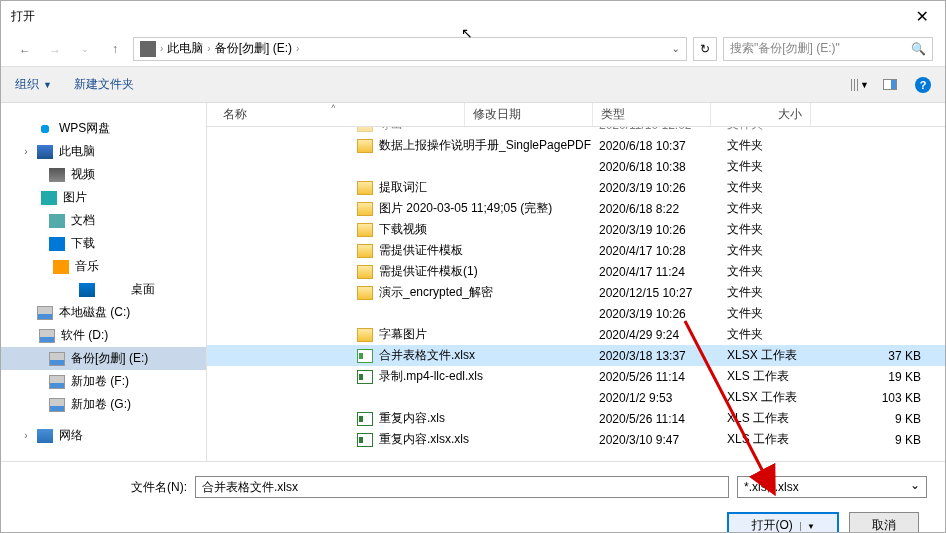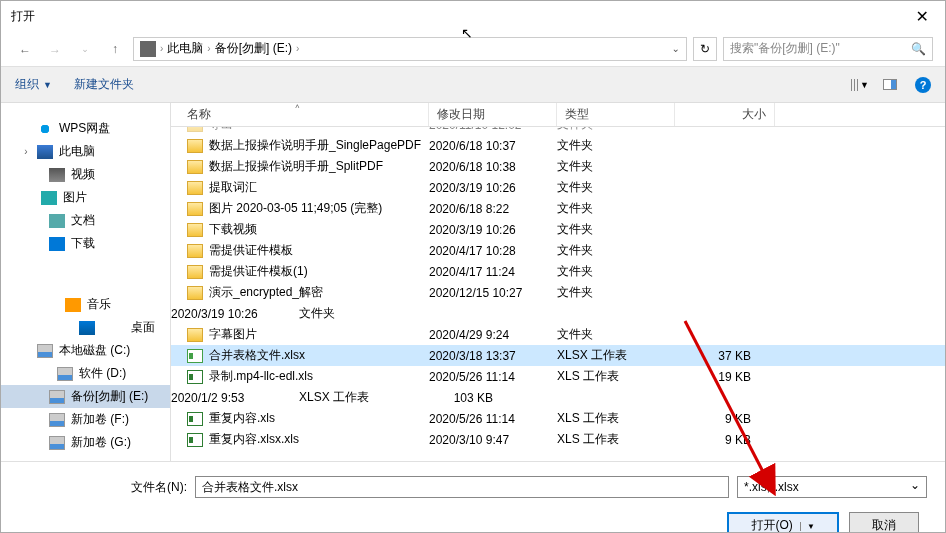--- a/index.html
+++ b/index.html
@@ -17,21 +17,21 @@
 .refresh { width: 24px; height: 24px; border: 1px solid #ccc; display: flex; align-items: center; justify-content: center; }
 .search { width: 210px; height: 24px; border: 1px solid #ccc; display: flex; align-items: center; padding: 0 6px; color: #888; }
 .search .sicon { margin-left: auto; color: #555; }
 .toolbar { height: 36px; background: #f0f0f0; display: flex; align-items: center; padding: 0 14px; gap: 22px; border-bottom: 1px solid #ddd; }
 .tb-left { display:flex; gap:22px; }
 .tb-btn { color: #1a4d8f; cursor: pointer; display: flex; align-items: center; gap: 4px; }
 .tb-right { margin-left: auto; display: flex; gap: 14px; align-items: center; }
 .tb-icon { width: 18px; height: 14px; display:flex; align-items:center; gap:2px; }
 .help-icon { width:16px; height:16px; border-radius:50%; background:#0078d7; color:#fff; display:flex; align-items:center; justify-content:center; font-weight:bold; font-size:11px; }
 .body { display: flex; height: 358px; }
-.sidebar { width: 170px; border-right: 1px solid #e0e0e0; overflow-y: auto; padding: 6px 0; position:relative; }
+.sidebar { width: 206px; border-right: 1px solid #e0e0e0; overflow-y: auto; padding: 6px 0; position:relative; }
 .sidebar::-webkit-scrollbar { width: 16px; }
 .sidebar::-webkit-scrollbar-thumb { background:#ccc; }
 .sb-item { display: flex; align-items: center; padding: 3px 4px 3px 20px; gap: 6px; cursor: pointer; }
 .sb-item.selected { background: #c8d8ea; }
 .sb-item .ico { width: 16px; height: 14px; display:inline-block; }
 .ico-wps { background: radial-gradient(circle,#0099e5 40%,#fff 42%); border-radius:50%; }
 .ico-pc { background: linear-gradient(#3a7bd5,#1e528e); }
 .ico-vid { background: linear-gradient(#555,#888); }
 .ico-img { background: linear-gradient(#2aa,#2aa); }
 .ico-doc { background: linear-gradient(#5aa,#5aa); }
@@ -48,21 +48,21 @@
 .caret { display:inline-block; width:10px; text-align:center; color:#666; font-size:10px; }
 .filepane { flex: 1; display: flex; flex-direction: column; position:relative; }
 .headerrow { display: flex; border-bottom: 1px solid #e0e0e0; height: 24px; align-items: center; color: #444; position:relative; }
 .headerrow .col { padding: 0 8px; border-right: 1px solid #e8e8e8; height:100%; display:flex; align-items:center; }
 .col-name { width: 258px; padding-left: 16px !important; }
 .col-date { width: 128px; }
 .col-type { width: 118px; }
 .col-size { width: 100px; justify-content: flex-end; }
 .headerrow .sort-arrow { position:absolute; left:124px; top:-1px; font-size:8px; color:#666; }
 .filelist { flex:1; overflow-y:auto; }
-.row { display:flex; align-items:center; height:21px; cursor:pointer; }
+.row { display:flex; align-items:center; height:21px; cursor:pointer;justify-content:flex-end; }
 .row.selected { background:#cce8ff; }
 .row .col-name { display:flex; align-items:center; gap:6px; padding-left:12px; }
 .row .ico { width:16px; height:14px; display:inline-block; }
 .row .col-size { text-align:right; padding-right:24px; }
 .filepane::-webkit-scrollbar,.filelist::-webkit-scrollbar{width:16px}
 .filelist::-webkit-scrollbar-thumb{background:#ccc}
 .footer { border-top: 1px solid #e0e0e0; padding: 14px 18px 12px; }
 .frow { display:flex; align-items:center; gap:8px; margin-bottom:14px; }
 .frow .lbl { width: 168px; text-align: right; }
 .fn-input { flex:1; border:1px solid #888; height:22px; padding:0 6px; }
@@ -151,36 +151,36 @@
       <div class="sb-item" style="padding-left: 32px;">
         <span class="caret"></span>
         <span class="ico ico-doc"></span>
         <span>文档</span>
       </div>
       <div class="sb-item" style="padding-left: 32px;">
         <span class="caret"></span>
         <span class="ico ico-dl"></span>
         <span>下载</span>
       </div>
-      <div class="sb-item" style="padding-left: 48px; margin-top: 38px;">
+      <div class="sb-item" style="padding-left: 36px;">
         <span class="caret"></span>
         <span class="ico ico-music"></span>
         <span>音乐</span>
       </div>
       <div class="sb-item" style="padding-left: 32px; gap: 36px;">
         <span class="caret"></span>
         <span class="ico ico-desk"></span>
         <span>桌面</span>
       </div>
       <div class="sb-item" style="padding-left: 20px; text-align: right;">
         <span class="caret"></span>
         <span class="ico ico-disk"></span>
         <span>本地磁盘 (C:)</span>
       </div>
-      <div class="sb-item" style="padding-left: 40px;">
+      <div class="sb-item" style="padding-left: 22px;">
         <span class="caret"></span>
         <span class="ico ico-disk"></span>
         <span>软件 (D:)</span>
       </div>
       <div class="sb-item selected" style="padding-left: 32px;">
         <span class="caret"></span>
         <span class="ico ico-disk"></span>
         <span>备份[勿删] (E:)</span>
       </div>
       <div class="sb-item" style="padding-left: 32px;">
@@ -221,24 +221,20 @@
         <div class="row">
           <div class="col col-name">
             <span class="ico ico-folder"></span>
             <span>数据上报操作说明手册_SinglePagePDF</span>
           </div>
           <div class="col col-date">2020/6/18 10:37</div>
           <div class="col col-type">文件夹</div>
           <div class="col col-size"></div>
         </div>
         <div class="row">
-          <div class="col col-name">
-            <span class="ico ico-folder"></span>
-            <span>数据上报操作说明手册_SplitPDF</span>
-          </div>
           <div class="col col-date">2020/6/18 10:38</div>
           <div class="col col-type">文件夹</div>
           <div class="col col-size"></div>
         </div>
         <div class="row">
           <div class="col col-name">
             <span class="ico ico-folder"></span>
             <span>提取词汇</span>
           </div>
           <div class="col col-date">2020/3/19 10:26</div>

